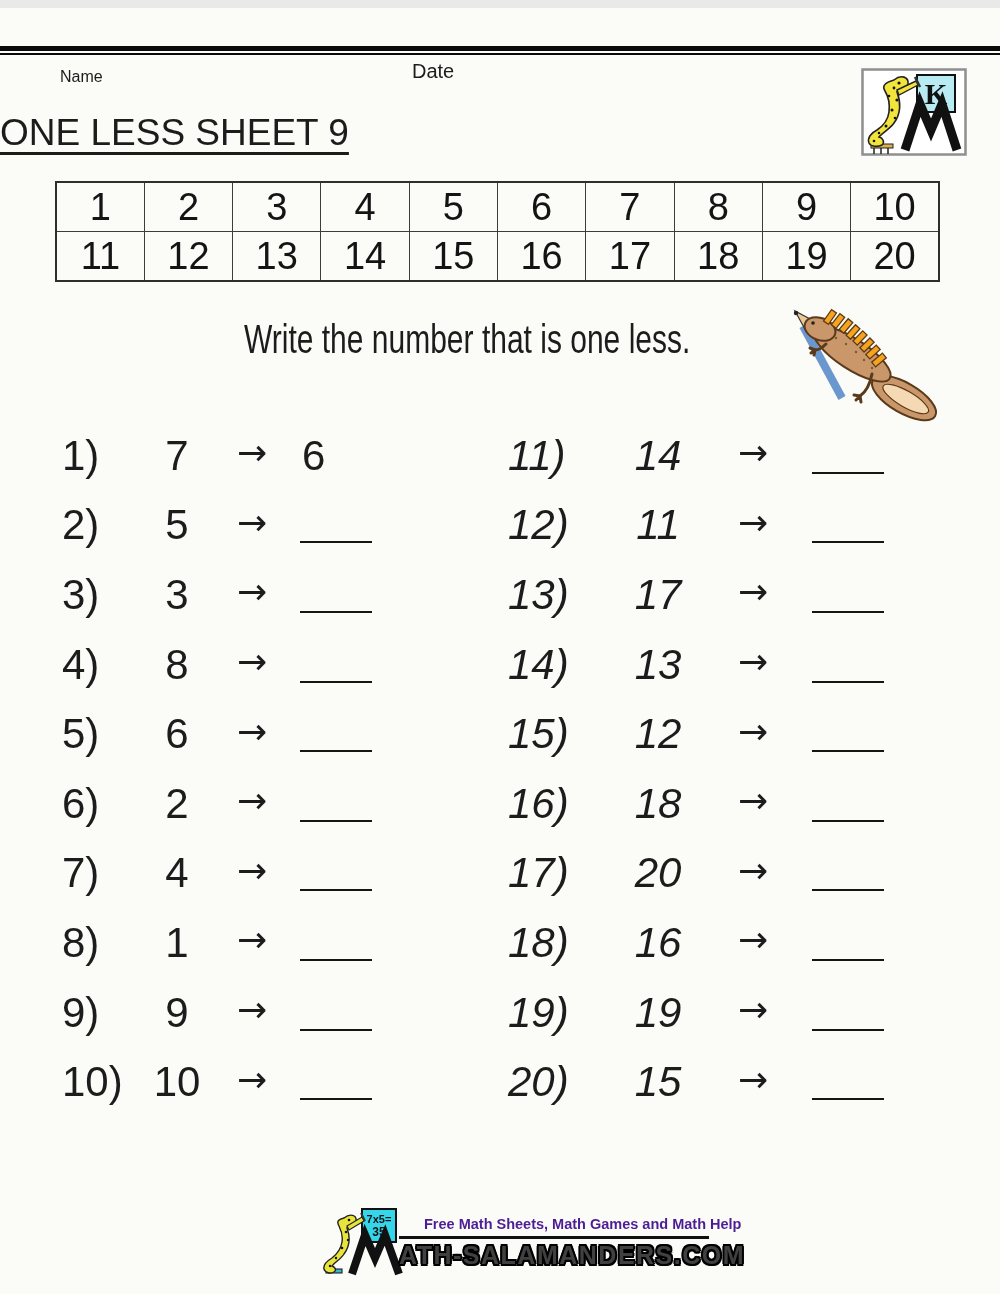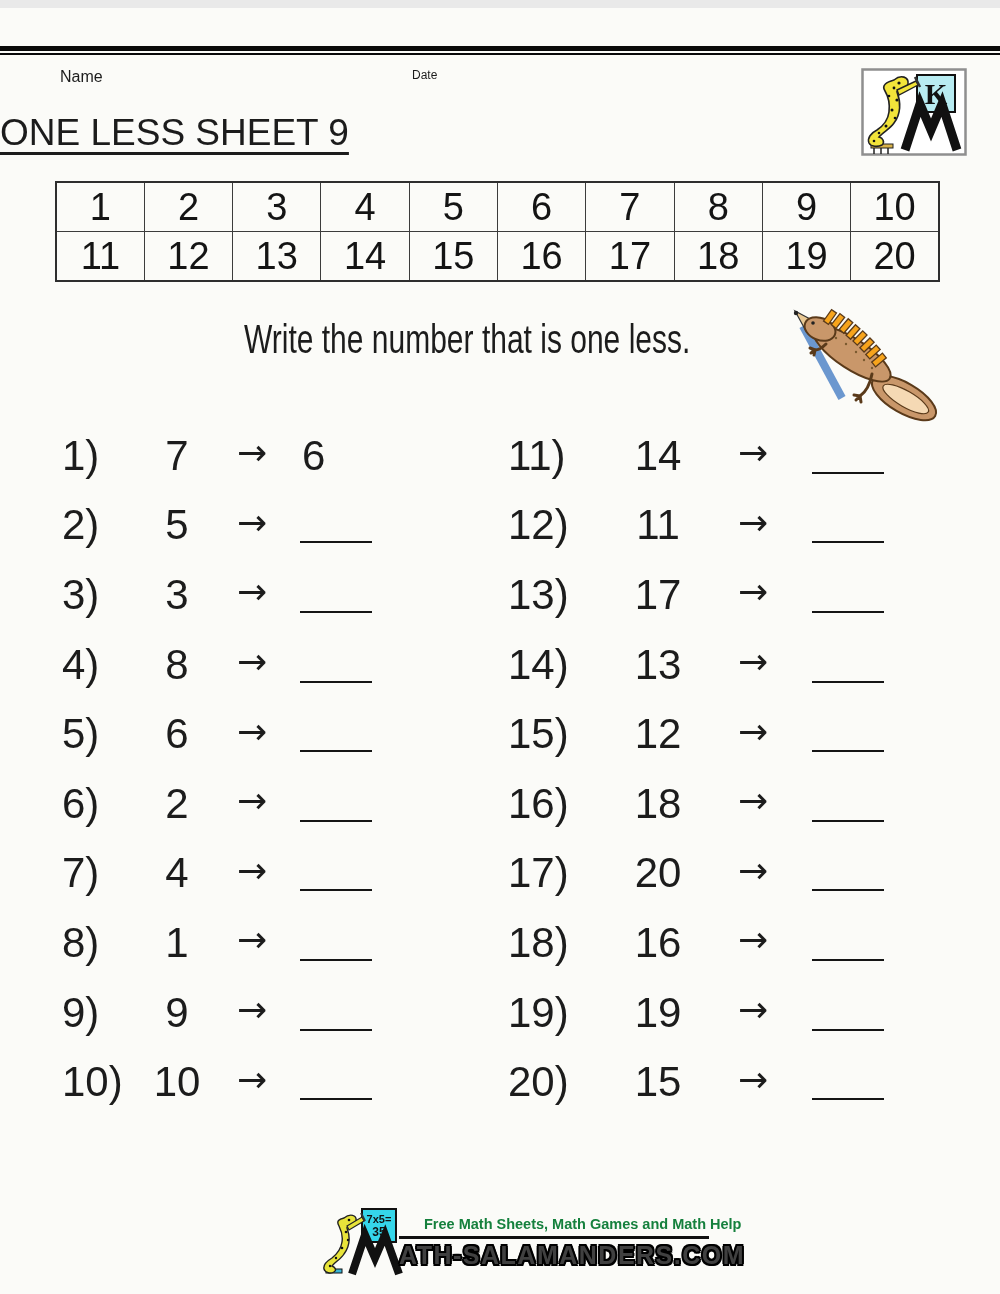--- a/index.html
+++ b/index.html
@@ -6,21 +6,21 @@
   .page{
     position:relative; width:1000px; height:1294px; margin:8px auto;
     background:#fbfbf8; color:#1c1c1c;
     font-family:"Liberation Sans", sans-serif; overflow:hidden;
   }
   .rule{position:absolute; left:0; width:1000px; background:#0a0a0a;}
   .rule-thick{top:38px; height:5px;}
   .rule-thin{top:45px; height:2px;}
 
   .name-label{position:absolute; left:60px; top:60px; font-size:16px;}
-  .date-label{position:absolute; left:412px; top:60px; font-size:12px;}
+  .date-label{position:absolute; left:412px; top:52px; font-size:20px;}
 
   .corner-logo{position:absolute; left:861px; top:60px; width:106px; height:88px;}
 
   .title{
     position:absolute; left:0; right:0; top:104px; 
     font-size:37px; letter-spacing:0px;
     text-decoration:underline; text-decoration-thickness:3px; text-underline-offset:7px;
   }
 
   .number-grid{
@@ -34,42 +34,42 @@
   }
 
   .instruction{
     position:absolute; left:244px; top:309px; font-size:40px; white-space:nowrap;
     transform:scaleX(0.75); transform-origin:left center;
   }
   .newt-svg{position:absolute; left:790px; top:300px; width:152px; height:115px;}
 
   .problems-col{position:absolute; top:413px; height:696px;}
   .problems-col.col-left{left:62px; width:330px;}
-  .problems-col.col-right{left:508px; width:395px;}
+  .problems-col.col-right{left:508px; width:395px;font-style:italic;}
   .prob-row{display:grid; height:69.6px; align-items:center; font-size:42px;}
   .col-left .prob-row{grid-template-columns:55px 120px 30px 33px 82px;}
   .col-right .prob-row{grid-template-columns:70px 160px 30px 44px 82px;}
   .p-label{justify-self:start;}
   .p-value{justify-self:center;}
   .p-arrow{
     justify-self:center; font-family:"DejaVu Sans", sans-serif;
     font-size:36px; transform:translateY(-3px);
   }
   .p-answer{position:relative; justify-self:start; width:100%; height:100%;
     display:flex; align-items:center;}
   .p-answer.answered{font-size:42px; padding-left:2px;}
   .p-answer.blank::after{
     content:""; position:absolute; left:0; top:50%; margin-top:16px;
     width:72px; height:0; border-bottom:2.5px solid #151515;
   }
 
   .footer-logo{position:absolute; left:322px; top:1198px; width:102px; height:72px;}
   .footer-tagline{
     position:absolute; left:424px; top:1208px; font-size:14.5px; font-weight:bold;
-    color:#15803d; white-space:nowrap;
+    color:#4c1d95; white-space:nowrap;
   }
   .footer-divider{position:absolute; left:399px; top:1228px; width:310px; height:3px; background:#111;}
   .footer-sitename{
     position:absolute; left:399px; top:1233px; font-size:25px; font-weight:bold;
     letter-spacing:1.5px; white-space:nowrap; color:#404040;
     text-shadow:-1.6px -1.6px 0 #000, 1.6px -1.6px 0 #000, -1.6px 1.6px 0 #000,
                  1.6px 1.6px 0 #000, 0 -2px 0 #000, 0 2px 0 #000, -2px 0 0 #000, 2px 0 0 #000;
   }
 </style>
 </head>

